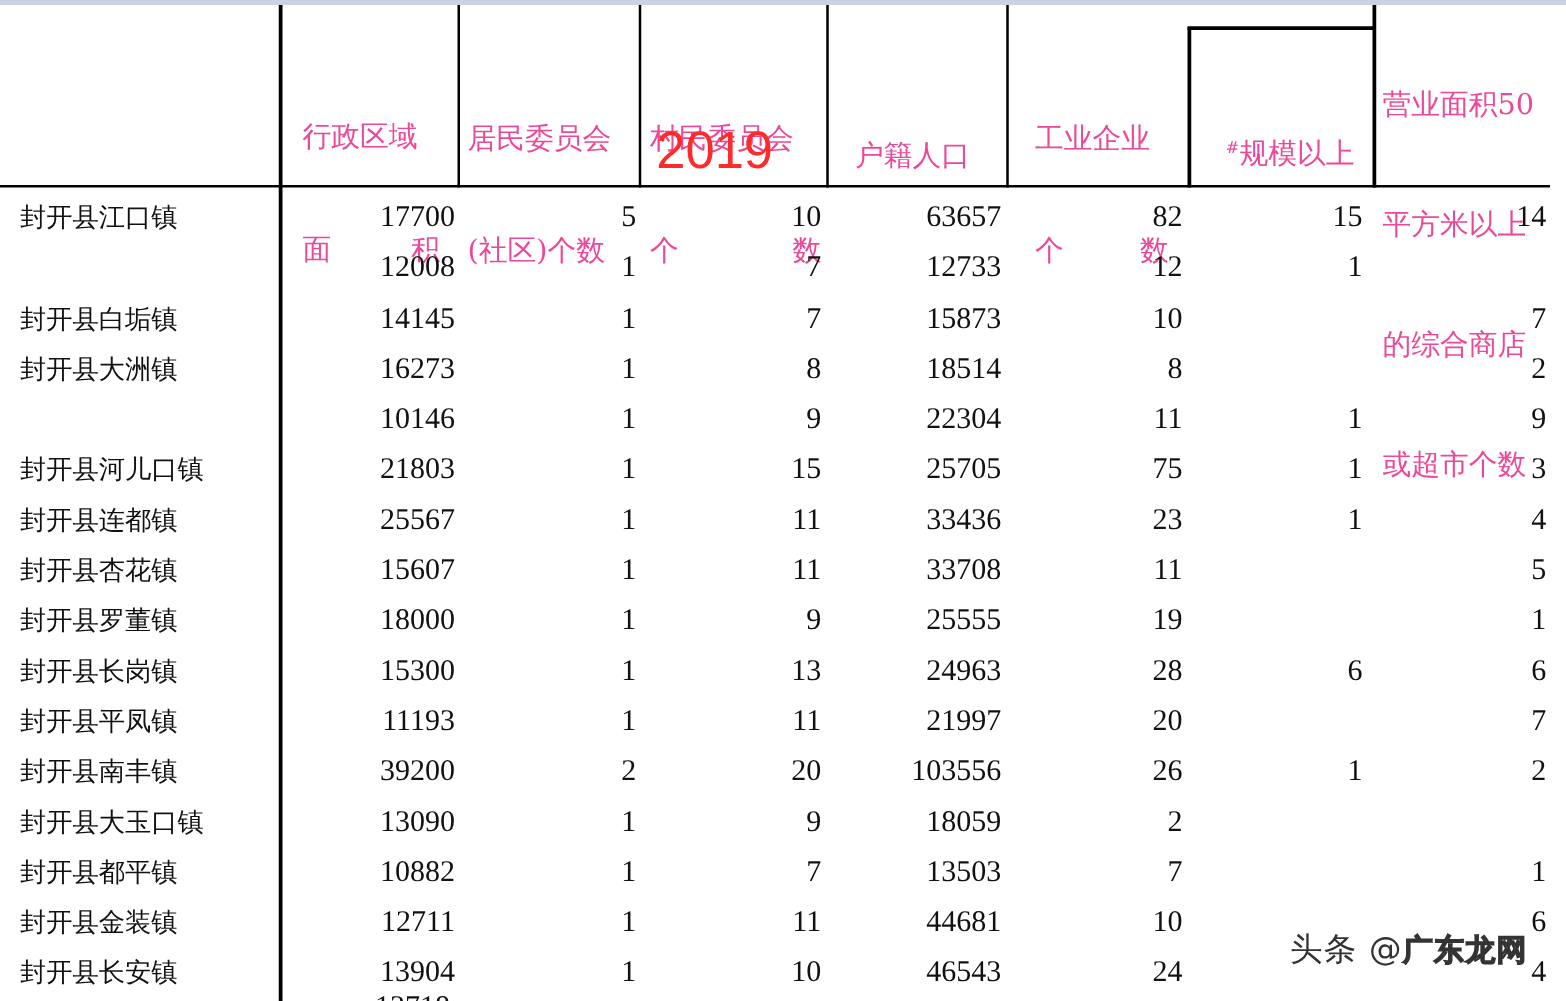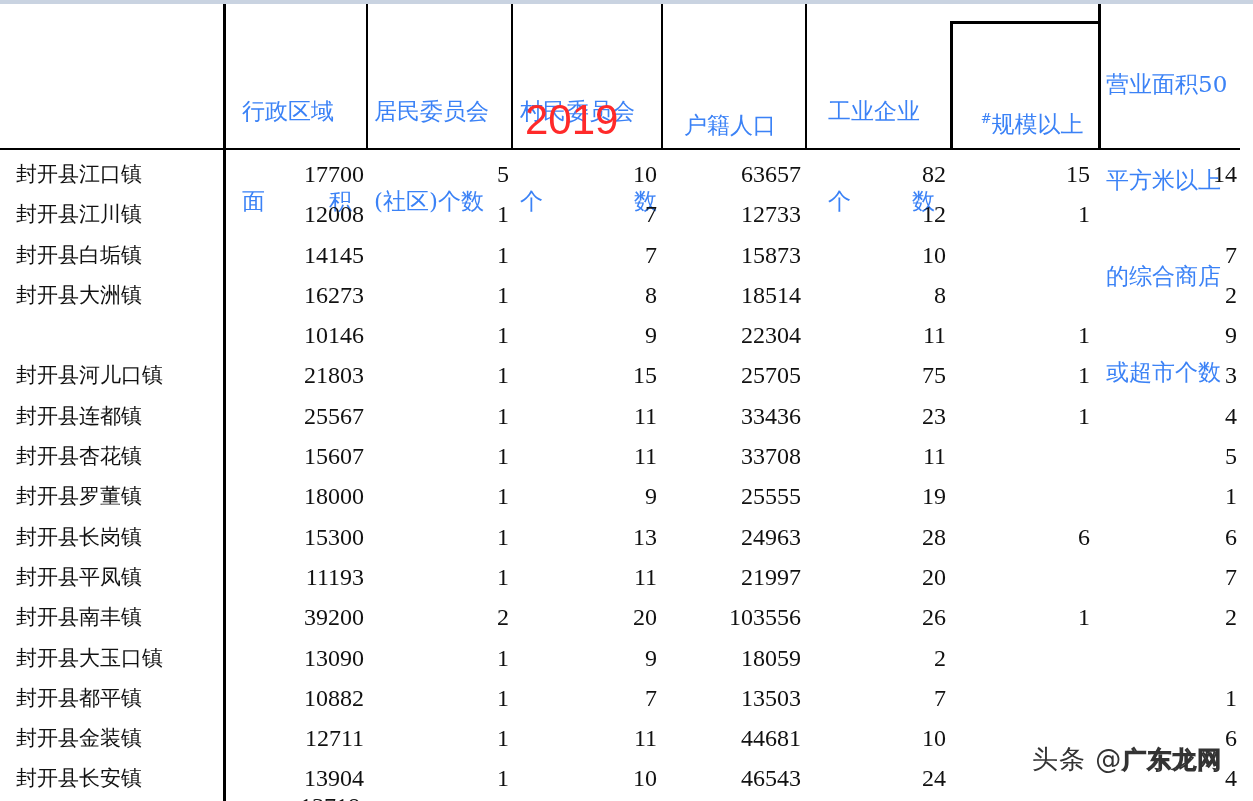--- a/index.html
+++ b/index.html
@@ -4,21 +4,21 @@
   <style>
     html, body { margin: 0; padding: 0; }
     body {
       width: 1253px; height: 801px; overflow: hidden; position: relative;
       background: #ffffff; color: #111;
       font-family: "DejaVu Serif", "Liberation Serif", serif;
     }
     .topstrip { position: absolute; left: 0; top: 0; width: 1253px; height: 4px; background: #c9d3e1; }
     .vline { position: absolute; background: #000; }
     .hline { position: absolute; background: #000; height: 2px; }
-    .hdr { position: absolute; font-size: 23px; line-height: 30px; color: #3b82f6; white-space: pre; }
+    .hdr { position: absolute; font-size: 23px; line-height: 30px; color: #ec4899; white-space: pre; }
     .hdr .l2 { display: flex; justify-content: space-between; }
     .year { position: absolute; left: 525px; top: 92px; font-family: "Liberation Sans", "DejaVu Sans", sans-serif; font-size: 42px; color: #ff2a2a; line-height: 56px; }
     .rows { position: absolute; left: 0; top: 154px; width: 1253px; }
     .row { position: relative; height: 40.3px; }
     .cell { position: absolute; top: 4px; font-size: 24px; line-height: 32px; text-align: right; font-family: "Liberation Serif", "DejaVu Serif", serif; }
     .cell.name { left: 16px; text-align: left; font-family: "DejaVu Sans", sans-serif; font-size: 21px; }
     .c1 { right: calc(1253px - 364px); }
     .c2 { right: calc(1253px - 509px); }
     .c3 { right: calc(1253px - 657px); }
     .c4 { right: calc(1253px - 801px); }
@@ -37,21 +37,21 @@
 <div class="vline" style="left:223px;top:4px;width:3px;height:797px;"></div>
 <div class="vline" style="left:366px;top:4px;width:2px;height:146px;"></div>
 <div class="vline" style="left:511px;top:4px;width:2px;height:146px;"></div>
 <div class="vline" style="left:661px;top:4px;width:2px;height:146px;"></div>
 <div class="vline" style="left:805px;top:4px;width:2px;height:146px;"></div>
 <div class="vline" style="left:950px;top:22px;width:3px;height:128px;"></div>
 <div class="vline" style="left:1098px;top:4px;width:3px;height:146px;"></div>
 <div class="hline" style="left:950px;top:21px;width:150px;height:3px;"></div>
 <div class="hline" style="left:0;top:148px;width:1240px;"></div>
 
-<div class="hdr" style="left:242px;top:36px;width:110px;">
+<div class="hdr" style="left:242px;top:36px;width:110px;font-family:Liberation Mono, monospace;">
   <div>行政区域</div>
   <div class="l2"><span>面</span><span>积</span></div>
 </div>
 <div class="hdr" style="left:374px;top:36px;">
   <div>居民委员会</div>
   <div>(社区)个数</div>
 </div>
 <div class="hdr" style="left:520px;top:36px;width:137px;">
   <div>村民委员会</div>
   <div class="l2"><span>个</span><span>数</span></div>
@@ -79,21 +79,20 @@
       <span class="cell name">封开县江口镇</span>
       <span class="cell c1">17700</span>
       <span class="cell c2">5</span>
       <span class="cell c3">10</span>
       <span class="cell c4">63657</span>
       <span class="cell c5">82</span>
       <span class="cell c6">15</span>
       <span class="cell c7">14</span>
     </div>
     <div class="row">
-      <span class="cell name">封开县江川镇</span>
       <span class="cell c1">12008</span>
       <span class="cell c2">1</span>
       <span class="cell c3">7</span>
       <span class="cell c4">12733</span>
       <span class="cell c5">12</span>
       <span class="cell c6">1</span>
       <span class="cell c7"></span>
     </div>
     <div class="row">
       <span class="cell name">封开县白垢镇</span>

